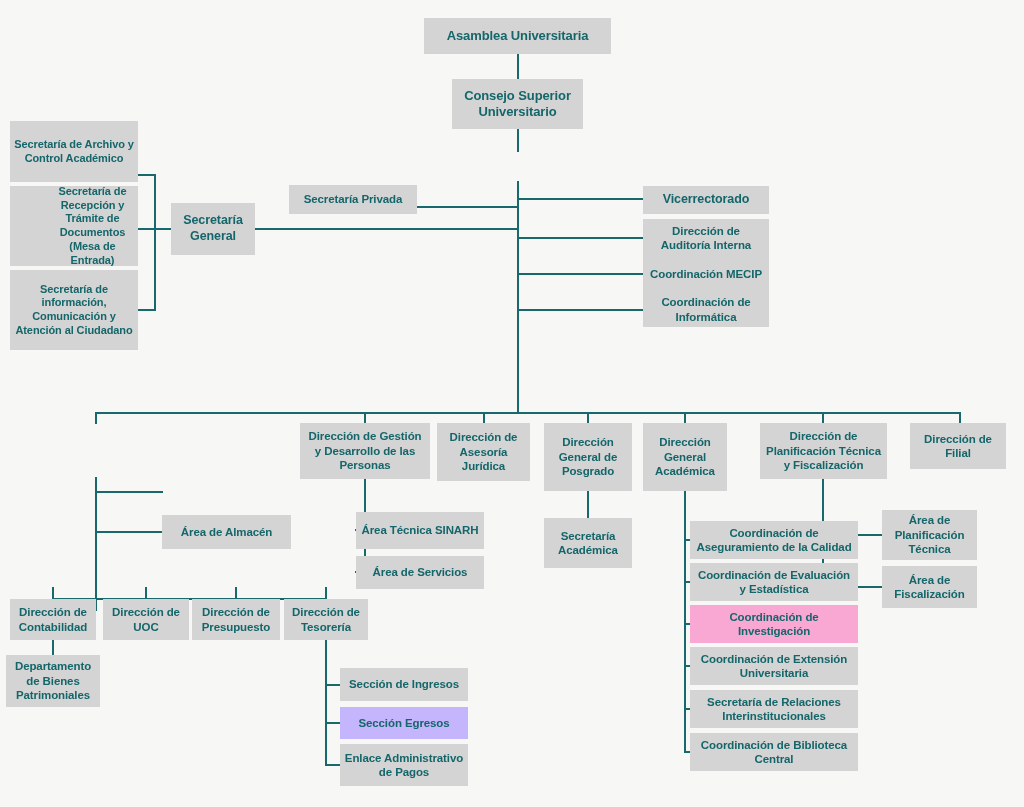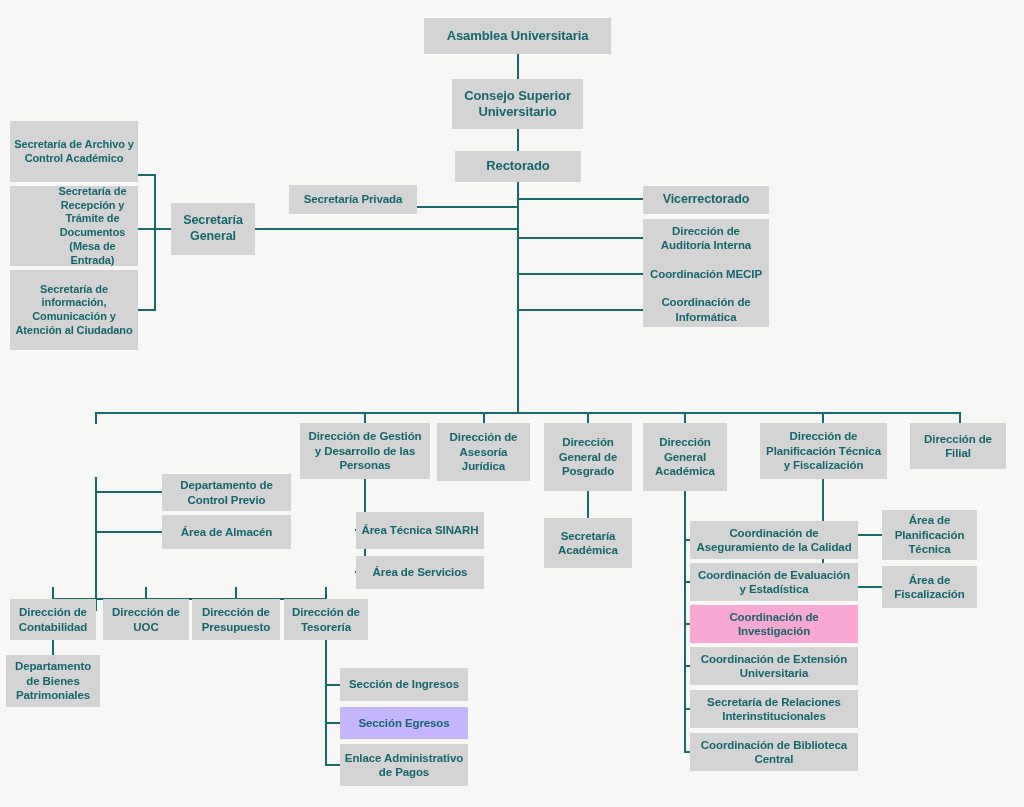--- a/index.html
+++ b/index.html
@@ -87,23 +87,20 @@
       <polyline points="823,479 823,587" fill="none" stroke="#18696b" stroke-width="2" stroke-linecap="square"></polyline>
       <polyline points="823,535 882,535" fill="none" stroke="#18696b" stroke-width="2" stroke-linecap="square"></polyline>
       <polyline points="823,587 882,587" fill="none" stroke="#18696b" stroke-width="2" stroke-linecap="square"></polyline>
     </svg>
 <div class="node" style="left: 424px; top: 18px; width: 187px; height: 36px; font-size: 13px; background: rgb(212, 212, 212); color: rgb(20, 102, 106);">
       <span>Asamblea Universitaria</span>
     </div>
     <div class="node" style="left: 452px; top: 79px; width: 131px; height: 50px; font-size: 13px; background: rgb(212, 212, 212); color: rgb(20, 102, 106);">
       <span>Consejo Superior Universitario</span>
     </div>
-    <div class="node" style="left: 455px; top: 151px; width: 126px; height: 31px; font-size: 13px; background: rgb(212, 212, 212); color: rgb(20, 102, 106);">
-      <span>Rectorado</span>
-    </div>
     <div class="node" style="left: 289px; top: 185px; width: 128px; height: 29px; font-size: 11.5px; background: rgb(212, 212, 212); color: rgb(20, 102, 106);">
       <span>Secretaría Privada</span>
     </div>
     <div class="node" style="left: 171px; top: 203px; width: 84px; height: 52px; font-size: 12.5px; background: rgb(212, 212, 212); color: rgb(20, 102, 106);">
       <span>Secretaría General</span>
     </div>
     <div class="node" style="left: 10px; top: 121px; width: 128px; height: 61px; font-size: 11px; background: rgb(212, 212, 212); color: rgb(20, 102, 106);">
       <span>Secretaría de Archivo y Control Académico</span>
     </div>
     <div class="node" style="left: 10px; top: 186px; width: 128px; height: 80px; font-size: 11px; background: rgb(212, 212, 212); color: rgb(20, 102, 106); padding-left: 41px;">
@@ -116,23 +113,20 @@
       <span>Vicerrectorado</span>
     </div>
     <div class="node" style="left: 643px; top: 219px; width: 126px; height: 38px; font-size: 11.5px; background: rgb(212, 212, 212); color: rgb(20, 102, 106);">
       <span>Dirección de Auditoría Interna</span>
     </div>
     <div class="node" style="left: 643px; top: 292px; width: 126px; height: 35px; font-size: 11.5px; background: rgb(212, 212, 212); color: rgb(20, 102, 106);">
       <span>Coordinación de Informática</span>
     </div>
     <div class="node" style="left: 643px; top: 256px; width: 126px; height: 37px; font-size: 11.5px; background: rgb(212, 212, 212); color: rgb(20, 102, 106);">
       <span>Coordinación MECIP</span>
-    </div>
-    <div class="node" style="left: 162px; top: 474px; width: 129px; height: 37px; font-size: 11.5px; background: rgb(212, 212, 212); color: rgb(20, 102, 106);">
-      <span>Departamento de Control Previo</span>
     </div>
     <div class="node" style="left: 162px; top: 515px; width: 129px; height: 34px; font-size: 11.5px; background: rgb(212, 212, 212); color: rgb(20, 102, 106);">
       <span>Área de Almacén</span>
     </div>
     <div class="node" style="left: 10px; top: 599px; width: 86px; height: 41px; font-size: 11.5px; background: rgb(212, 212, 212); color: rgb(20, 102, 106);">
       <span>Dirección de Contabilidad</span>
     </div>
     <div class="node" style="left: 6px; top: 655px; width: 94px; height: 52px; font-size: 11.5px; background: rgb(212, 212, 212); color: rgb(20, 102, 106);">
       <span>Departamento de Bienes Patrimoniales</span>
     </div>

